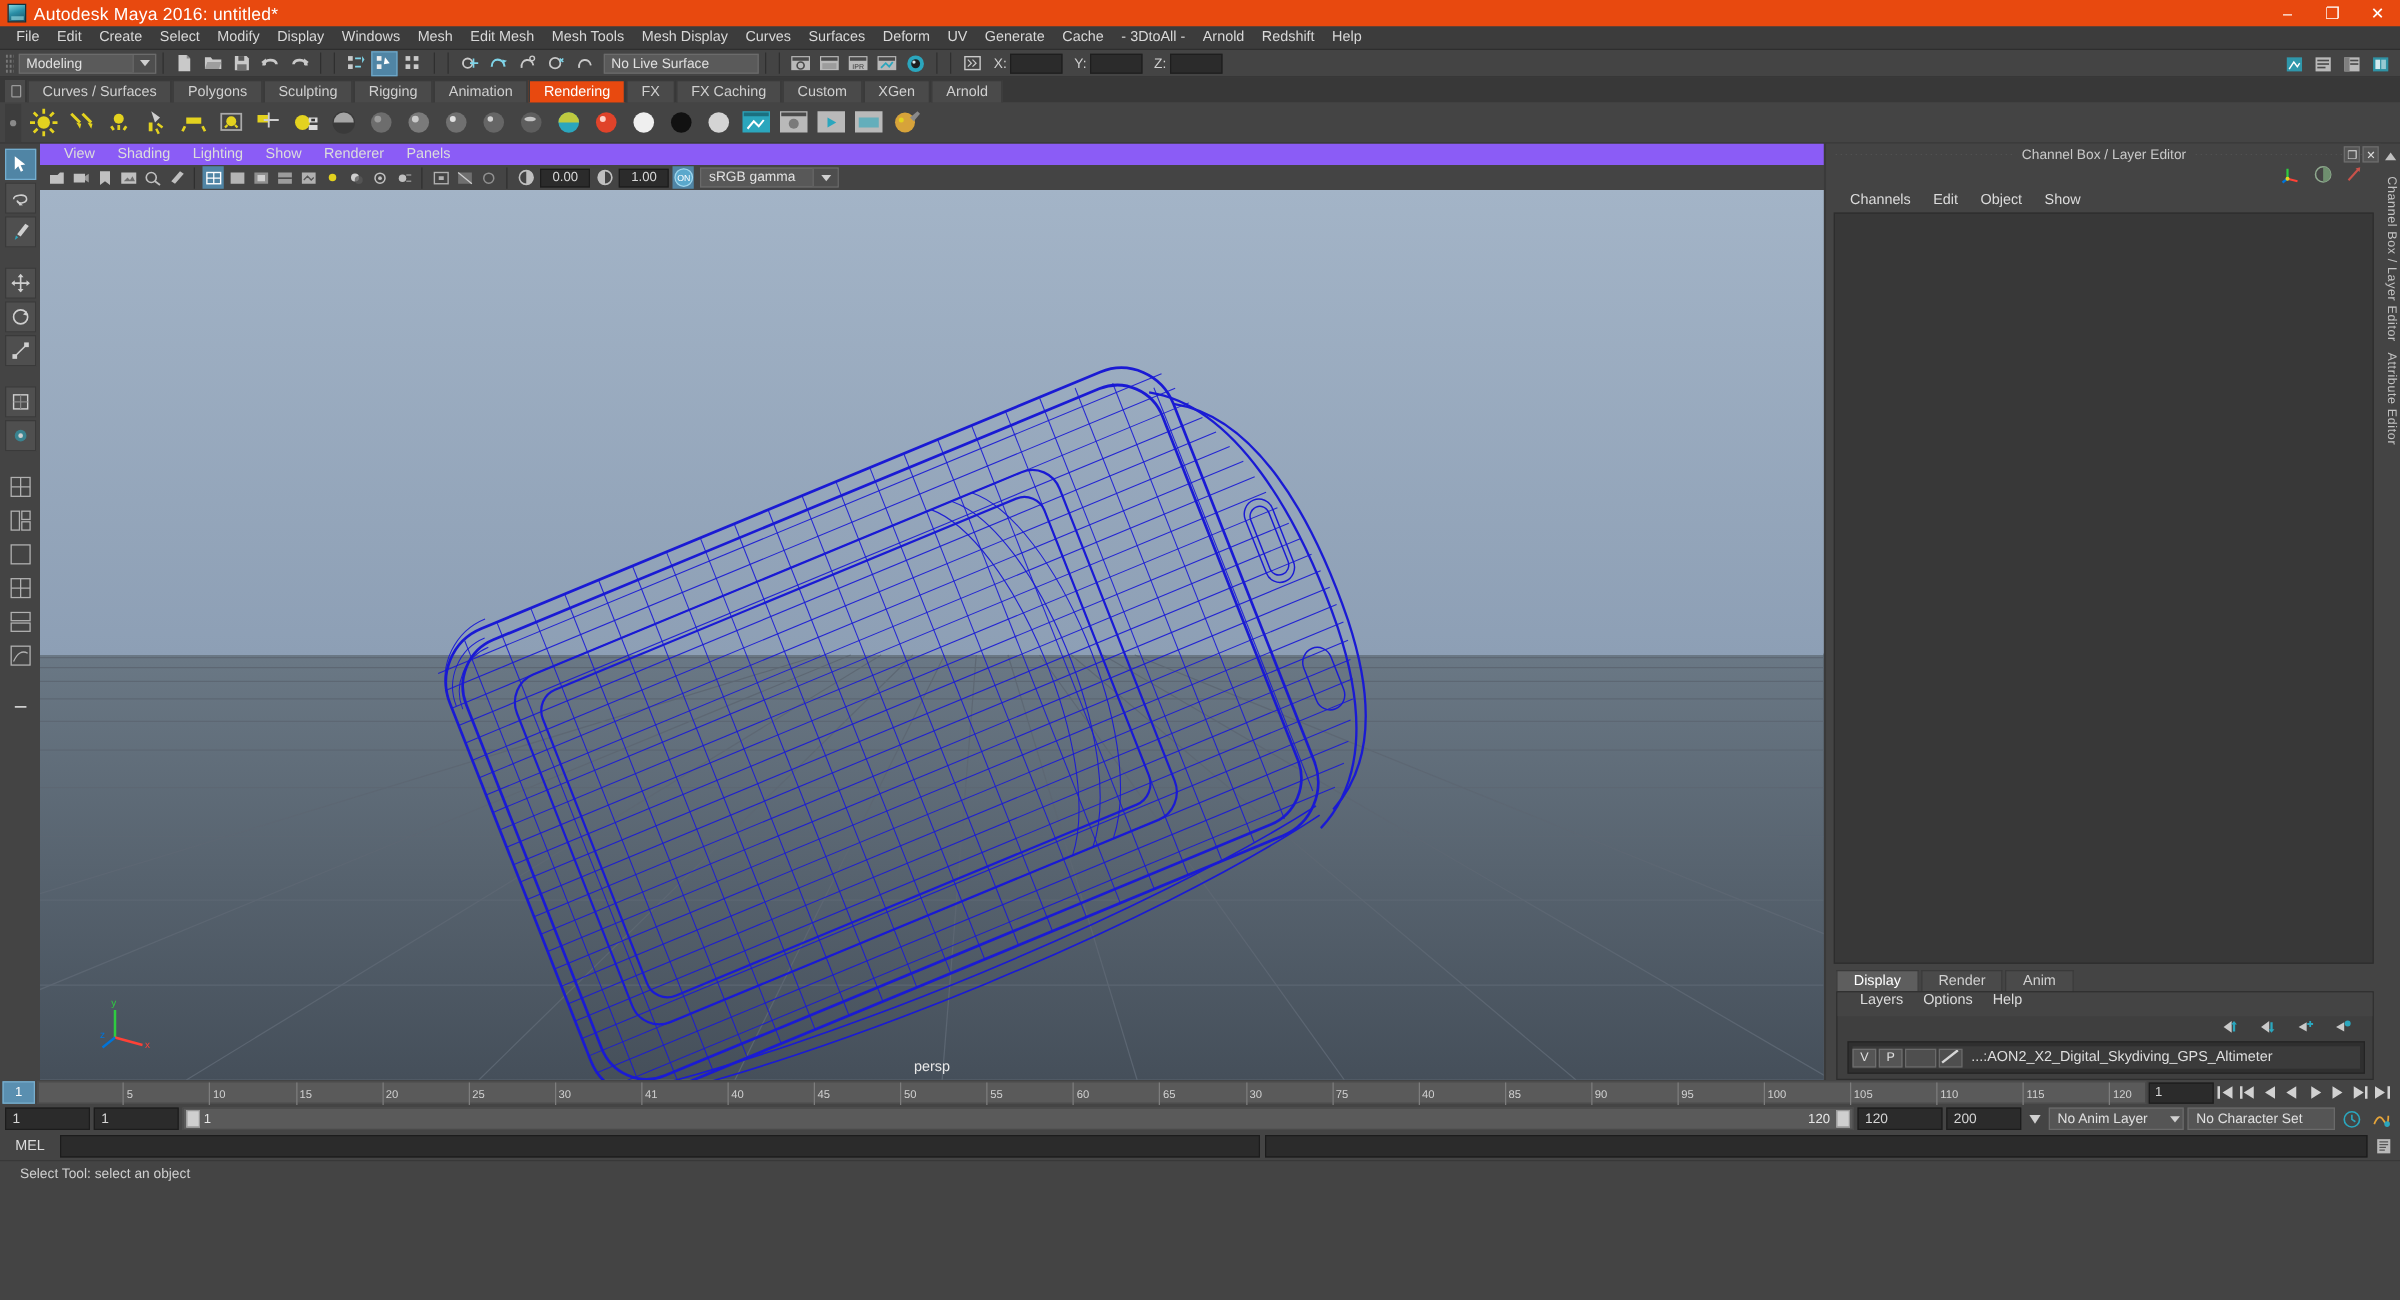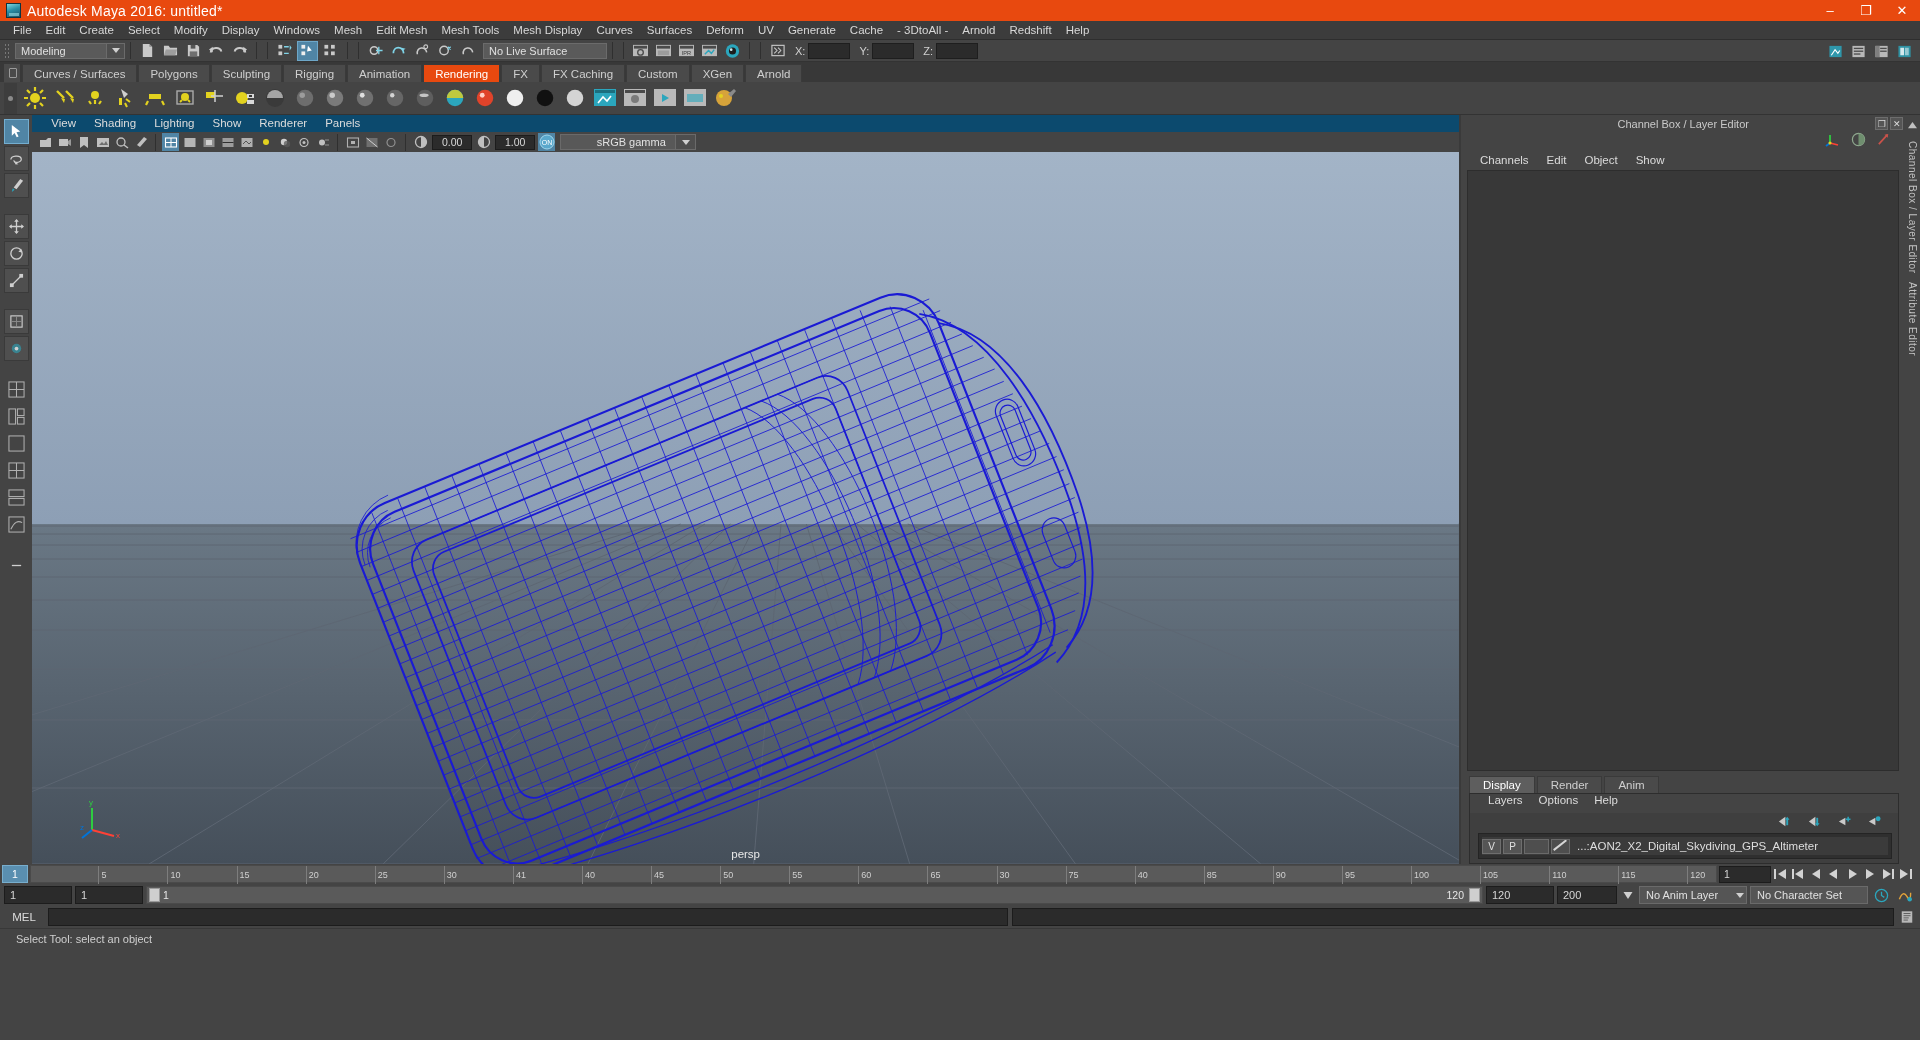--- a/index.html
+++ b/index.html
@@ -43,27 +43,27 @@
 
   
   .shelfrow{height:33px;background:#444;display:flex;align-items:center;padding-left:4px;border-bottom:1px solid #333;}
   .shelfrow .lgrip{width:13px;height:31px;display:flex;align-items:center;justify-content:center;background:#3d3d3d;margin-right:3px;}
   .shelfrow .lgrip i{width:5px;height:5px;border-radius:50%;background:#8a8a8a;}
   .sicon{width:28px;height:28px;margin:0 1px;display:flex;align-items:center;justify-content:center;}
 
   
   .main{display:flex;height:749px;background:#444;}
   .vpwrap{width:1463px;background:#444;display:flex;flex-direction:column;border-right:2px solid #3a3a3a;}
-  .panelmenu{height:17px;background:#0c4a6e;display:flex;align-items:center;padding-left:10px;text-align:center;}
+  .panelmenu{height:17px;background:#8b5cf6;display:flex;align-items:center;padding-left:10px;text-align:center;}
   .panelmenu .pm{padding:0 9px;font-size:11.5px;color:#dcdcdc;line-height:17px;}
   .paneltools{height:20px;background:#444;display:flex;align-items:center;padding-left:4px;}
   .ptb{width:17px;height:18px;margin:0 1px;display:flex;align-items:center;justify-content:center;}
   .ptb.on{background:#5085a5;}
   .pnum{height:15px;width:40px;background:#2b2b2b;border:1px solid #1c1c1c;color:#d8d8d8;font-size:10.5px;display:flex;align-items:center;justify-content:center;margin:0 2px;}
-  .gcombo{height:16px;width:136px;background:#585858;border:1px solid #6a6a6a;font-size:11px;color:#e2e2e2;display:flex;align-items:center;padding-left:6px;position:relative;margin-left:4px;justify-content:center;}
+  .gcombo{height:16px;width:111px;background:#585858;border:1px solid #6a6a6a;font-size:11px;color:#e2e2e2;display:flex;align-items:center;padding-left:6px;position:relative;margin-left:4px;}
   .gcombo .arrow{position:absolute;right:0;top:0;bottom:0;width:20px;background:#4e4e4e;border-left:1px solid #6a6a6a;display:flex;align-items:center;justify-content:center;}
   .gcombo .arrow i{border-left:4px solid transparent;border-right:4px solid transparent;border-top:5px solid #d0d0d0;}
 
   
   .toolbox{width:33px;background:#444;display:flex;flex-direction:column;align-items:center;padding-top:4px;}
   .tbx{width:25px;height:25px;margin-bottom:2px;display:flex;align-items:center;justify-content:center;background:#4f4f4f;border:1px solid #3a3a3a;}
   .tbx.sel{background:#5085a5;border-color:#74aed0;}
   .tbx.flat{background:transparent;border:none;}
   .tbxgap{height:14px;}
 

